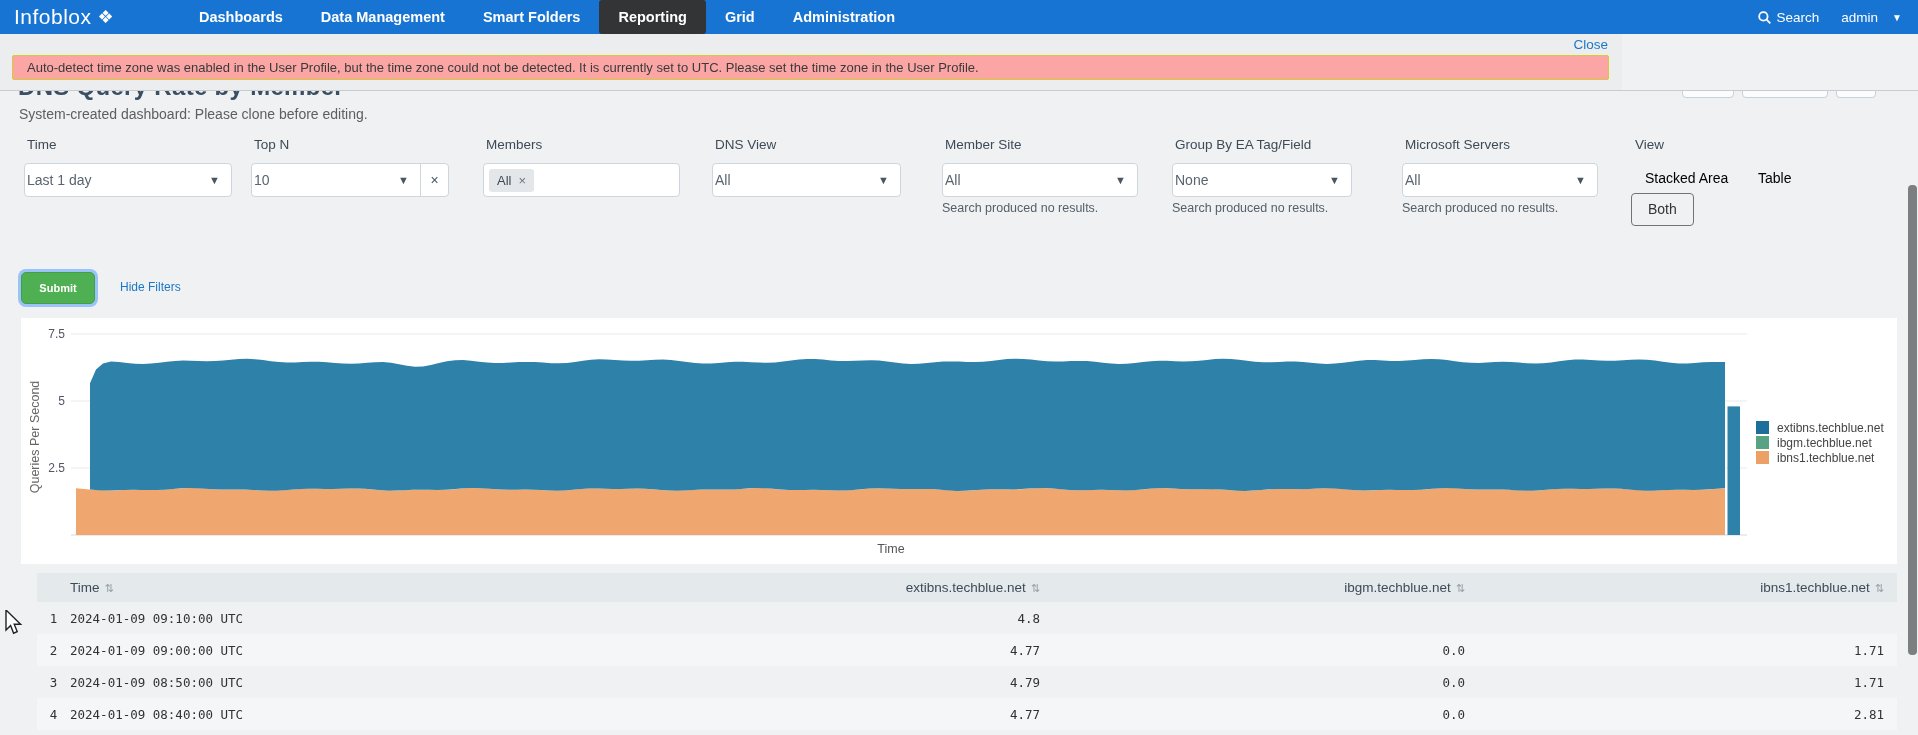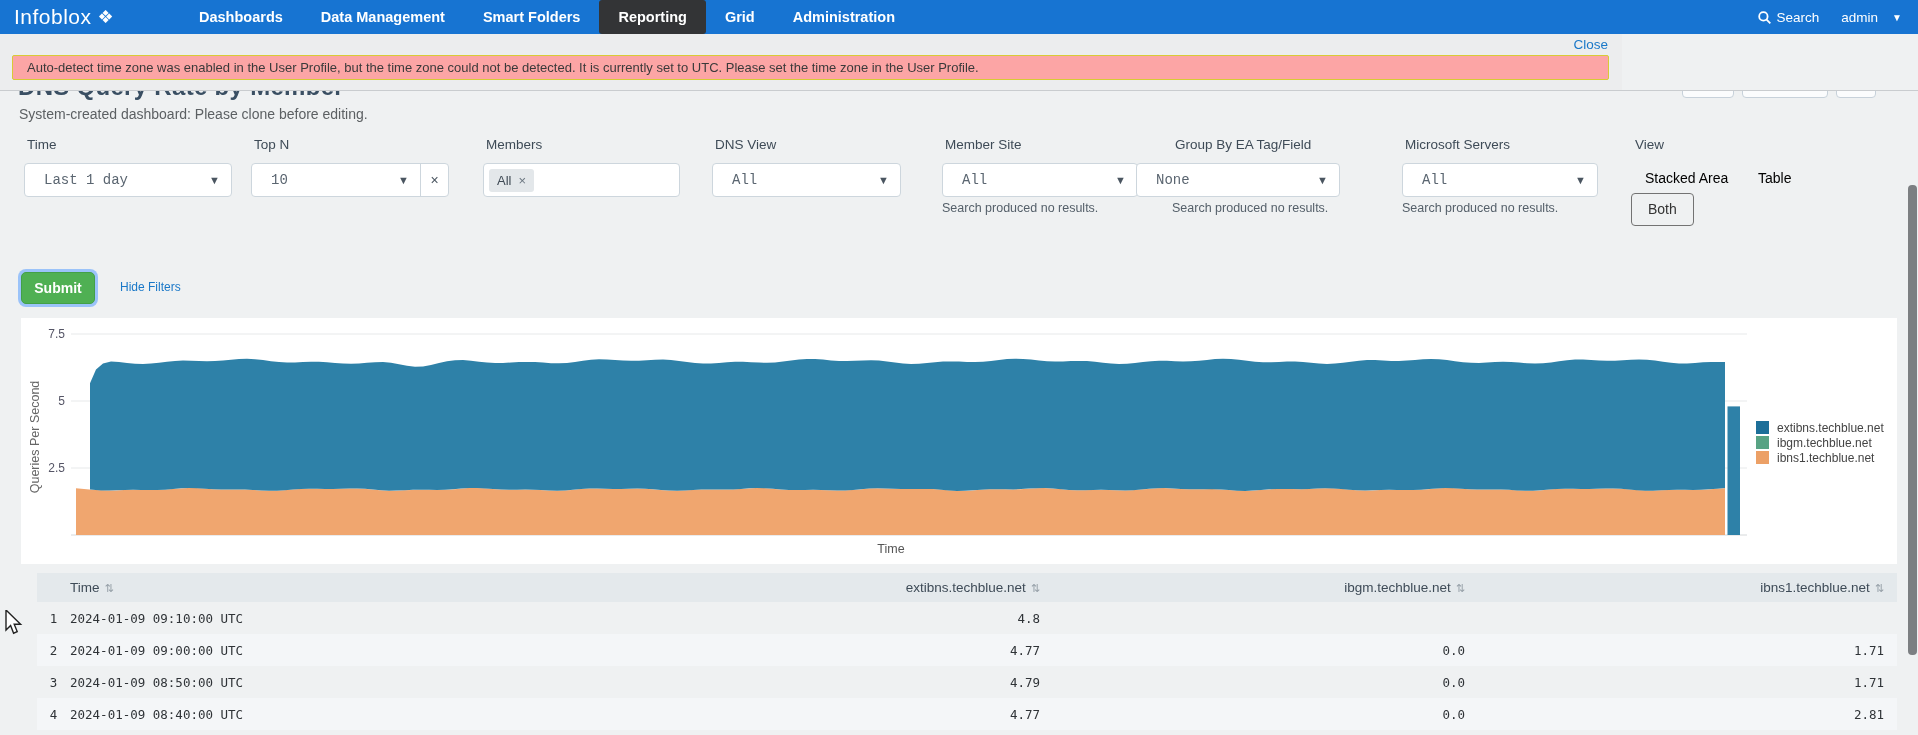--- a/index.html
+++ b/index.html
@@ -39,40 +39,40 @@
   .page-subtitle { position:absolute; left:19px; top:15px; font-size:14px; color:#5c6063; }
 
   .cut-btn { position:absolute; top:-16px; height:23px; background:#fbfcfd;
              border:1px solid #c7d1da; border-radius:4px; }
 
   
   .f-label { position:absolute; top:46px; font-size:13.5px; color:#3e4b57; }
   .f-box { position:absolute; top:72px; height:34px; background:#fff;
            border:1px solid #cdd6dd; border-radius:4px; display:flex; align-items:center;
            font-size:14px; color:#5a6570; cursor:pointer; }
-  .f-box .val { padding-left:19px; flex:1; white-space:nowrap; overflow:hidden;font-family:Liberation Mono, monospace; }
+  .f-box .val { padding-left:2px; flex:1; white-space:nowrap; overflow:hidden; }
   .f-box .dd-caret { padding-right:11px; color:#4a5560; font-size:11px; }
   .f-box .clear-sep { width:1px; align-self:stretch; background:#cdd6dd; }
   .f-box .clear-x { width:27px; text-align:center; color:#4a5560; font-size:14px; }
   .f-note { position:absolute; top:110px; font-size:12.5px; color:#55606a; }
   .members-box { position:absolute; top:72px; height:34px; background:#fff;
                  border:1px solid #cdd6dd; border-radius:4px; display:flex; align-items:center;
                  padding-left:5px; cursor:text; }
   .chip { background:#e3e7ea; border-radius:3px; font-size:13px; color:#3f4a55;
           padding:4px 8px; display:flex; gap:7px; align-items:center; }
   .chip .x { color:#6b7680; cursor:pointer; }
   .view-opt { position:absolute; top:79px; font-size:14px; color:#000000; cursor:pointer; }
   .view-btn { position:absolute; top:102px; height:33px; padding:0 16px; background:transparent;
               border:1px solid #737373; border-radius:4px; font-size:14px; color:#333;
               line-height:31px; cursor:pointer; }
 
   
   .submit-btn { position:absolute; left:21px; top:181px; width:74px; height:32px;
                 background:#4fb053; border:1px solid #43a047; border-radius:5px;
-                color:#fff; font-size:14px; font-weight:bold;
+                color:#fff; font-size:11px; font-weight:bold;
                 box-shadow:0 0 0 3px rgba(86,157,255,.55); cursor:pointer; }
   .hide-filters { position:absolute; left:120px; top:189px; color:#1a78c8; font-size:12px; cursor:pointer; }
 
   
   .chart-panel { position:absolute; left:21px; top:227px; width:1876px; height:246px; background:#fff; }
   .ylab { position:absolute; left:-56px; top:112px; width:140px; transform:rotate(-90deg);
           transform-origin:center; font-size:12.5px; color:#666; text-align:center; }
   .xlab { position:absolute; left:0; width:1740px; top:224px; text-align:center;
           font-size:12.5px; color:#555; }
   .legend { position:absolute; left:1735px; top:103px; }
@@ -174,21 +174,21 @@
   </div>
 
   <span class="f-label" style="left:945px">Member Site</span>
   <div class="f-box" style="left:942px; width:196px;">
     <span class="val">All</span>
     <span class="dd-caret">▼</span>
   </div>
   <span class="f-note" style="left:942px">Search produced no results.</span>
 
   <span class="f-label" style="left:1175px">Group By EA Tag/Field</span>
-  <div class="f-box" style="left:1136px; width:204px;">
+  <div class="f-box" style="left:1172px; width:180px;">
     <span class="val">None</span>
     <span class="dd-caret">▼</span>
   </div>
   <span class="f-note" style="left:1172px">Search produced no results.</span>
 
   <span class="f-label" style="left:1405px">Microsoft Servers</span>
   <div class="f-box" style="left:1402px; width:196px;">
     <span class="val">All</span>
     <span class="dd-caret">▼</span>
   </div>

